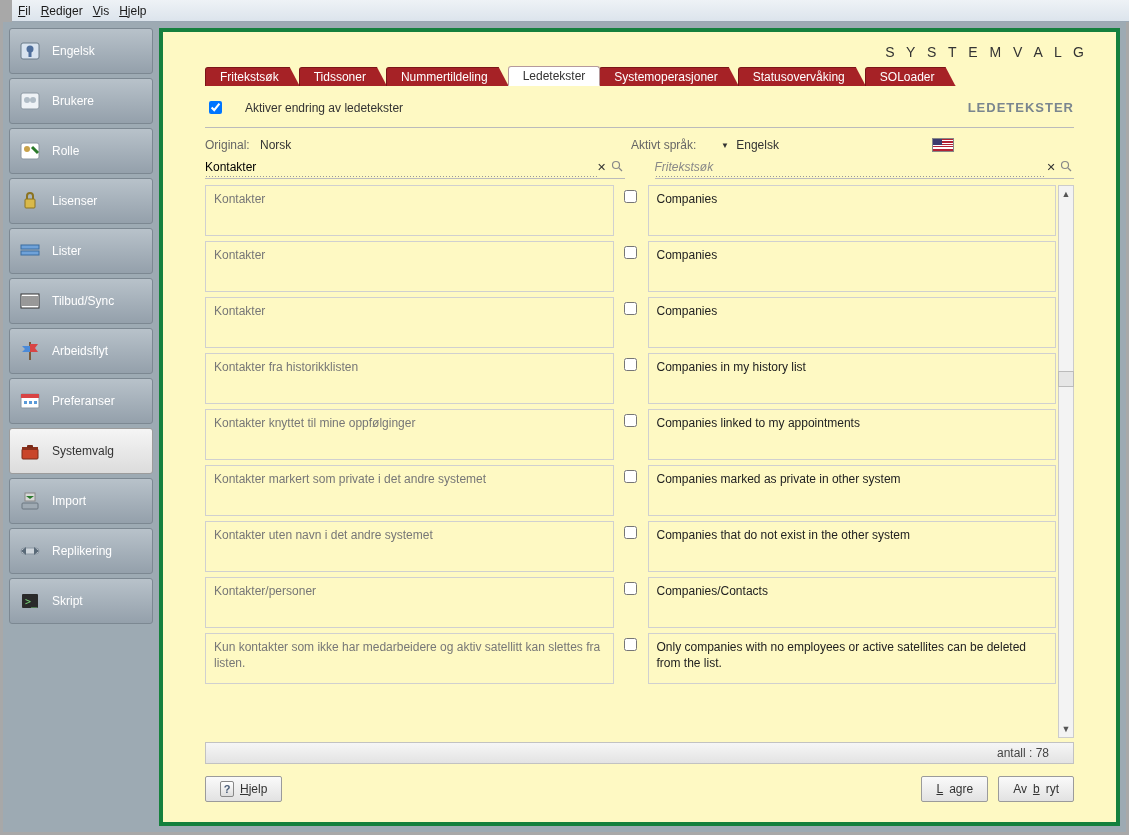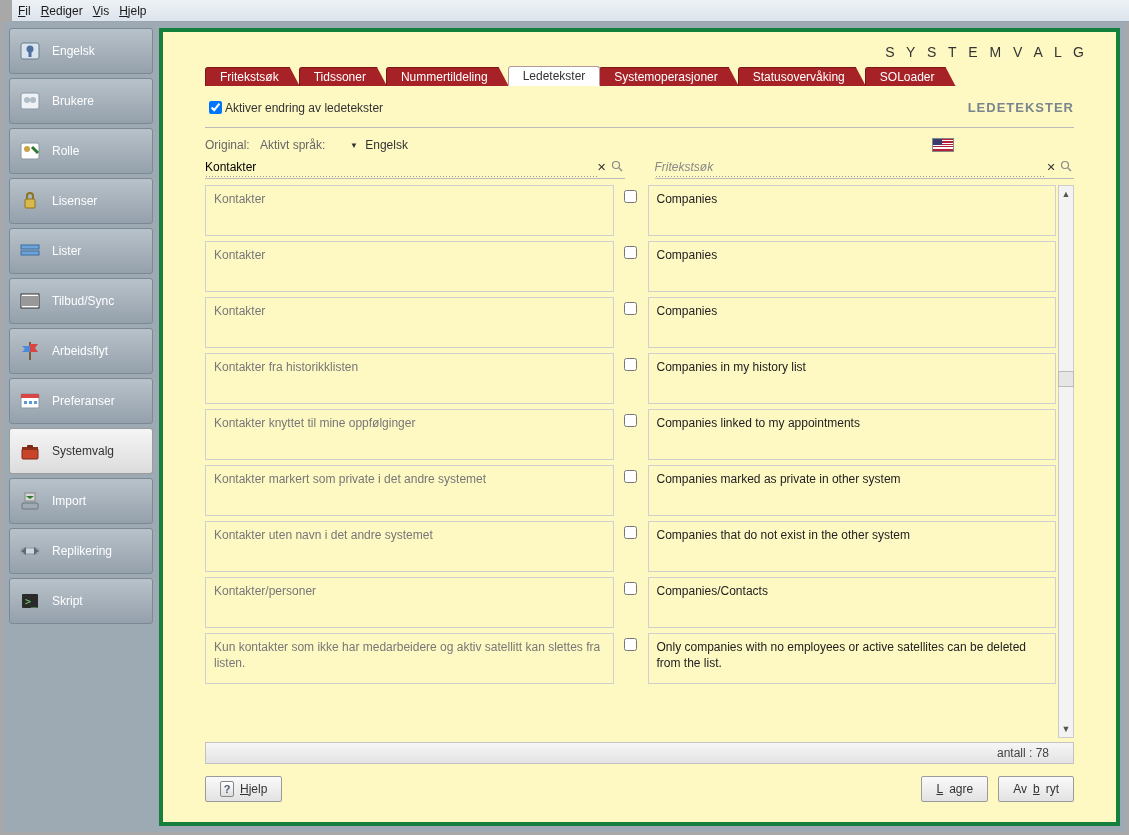--- a/index.html
+++ b/index.html
@@ -21,28 +21,28 @@
   .content { flex:1; background:#fef9c3; border:4px solid #15803d; position:relative; display:flex; flex-direction:column; }
   .content-head { text-align:right; padding:12px 28px 6px 0; letter-spacing:4px; font-size:14px; color:#333; }
   .tabs { display:flex; align-items:flex-end; padding-left:42px; gap:0; height:20px; position:relative; }
   .tab { background:#a62226; color:#fff; font-size:12px; padding:2px 14px 2px 14px; margin-right:-1px; border-top-left-radius:3px; border-top-right-radius:3px; border:1px solid #7a1518; border-bottom:none; cursor:default; position:relative;
          clip-path:polygon(0 0, calc(100% - 10px) 0, 100% 100%, 0 100%); padding-right:20px;}
   .tab.active { background:#fff; color:#333; border:1px solid #b59a9c; border-bottom:1px solid #fff; z-index:2; clip-path:none; padding-right:14px;}
 
   .tab-pane { flex:1; margin:0 42px 20px 42px; padding-top:12px; display:flex; flex-direction:column; }
 
   .enable-row { display:flex; align-items:center; justify-content:space-between; border-bottom:1px solid #bbb; padding:0 0 10px 0;}
-  .enable-row label { display:flex; align-items:center; gap:0; }
+  .enable-row label { display:flex; align-items:center; gap:20px; }
   .panel-title { color:#7a868f; font-weight:bold; letter-spacing:1px; font-size:13px;}
 
   .lang-row { display:flex; align-items:center; padding:10px 0 6px 0; gap:0; }
   .lang-col { color:#666; }
   .lang-row .lc-l { width:55px;}
   .lang-row .lc-v { flex:1; color:#333; }
-  .lang-row .lc-r { width:80px;}
+  .lang-row .lc-r { width:80px;margin-left:36px;}
   .lang-row .dropdown { display:flex; align-items:center; gap:2px;}
   .flag { width:22px; height:14px; display:inline-block;
     background:
       linear-gradient(to bottom,
         #b22234 0 7%, #fff 7% 14%, #b22234 14% 21%, #fff 21% 28%, #b22234 28% 35%, #fff 35% 42%, #b22234 42% 50%, #fff 50% 57%, #b22234 57% 64%, #fff 64% 71%, #b22234 71% 78%, #fff 78% 85%, #b22234 85% 100%);
     position:relative; border:1px solid #888;
   }
   .flag::before { content:""; position:absolute; left:0; top:0; width:45%; height:54%; background:#3c3b6e; }
 
   .search-row { display:flex; gap:30px; }
@@ -228,20 +228,21 @@
         <div class="enable-row">
           <label>
             <input type="checkbox" checked="" style="">
             <span>Aktiver endring av ledetekster</span>
           </label>
           <span class="panel-title">LEDETEKSTER</span>
         </div>
 
         <div class="lang-row">
           <span class="lang-col lc-l">Original:</span>
+          <span class="lang-col lc-v" style="flex:0 0 335px">Norsk</span>
           <span class="lang-col lc-r" style="flex:0 0 90px">Aktivt språk:</span>
           <span class="lang-col lc-v dropdown">
             <span class="tri">▼</span>&nbsp;
             <span>Engelsk</span>
           </span>
           <span class="flag"></span>
           <span style="width:120px"></span>
         </div>
 
         <div class="search-row">

